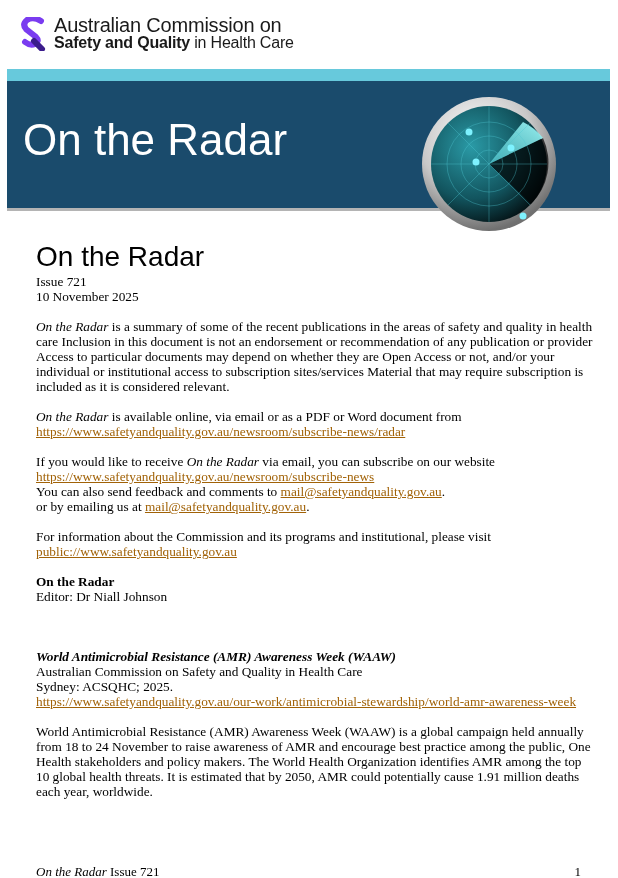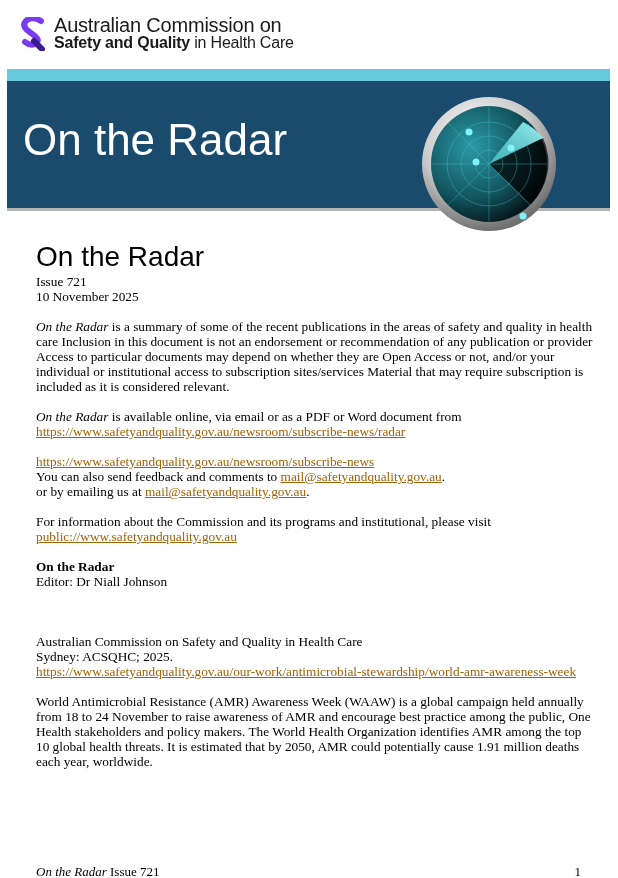--- a/index.html
+++ b/index.html
@@ -90,35 +90,37 @@
   <p>10 November 2025</p>
   <div class="gap"></div>
 
   <p><i>On the Radar</i><span> is a summary of some of the recent publications in the areas of safety and quality in health care Inclusion in this document is not an endorsement or recommendation of any publication or provider Access to particular documents may depend on whether they are Open Access or not, and/or your individual or institutional access to subscription sites/services Material that may require subscription is included as it is considered relevant.</span></p>
   <div class="gap"></div>
 
   <p><i>On the Radar</i><span> is available online, via email or as a PDF or Word document from</span></p>
   <p><a class="link">https://www.safetyandquality.gov.au/newsroom/subscribe-news/radar</a></p>
   <div class="gap"></div>
 
+  <p><span>If you would like to receive </span><i>On the Radar</i><span> via email, you can subscribe on our website</span></p>
   <p><a class="link">https://www.safetyandquality.gov.au/newsroom/subscribe-news</a></p>
   <p><span>You can also send feedback and comments to </span><a class="link">mail@safetyandquality.gov.au</a><span>.</span></p>
   <p><span>or by emailing us at </span><a class="link">mail@safetyandquality.gov.au</a><span>.</span></p>
   <div class="gap"></div>
 
   <p>For information about the Commission and its programs and institutional, please visit</p>
   <p><a class="link">public://www.safetyandquality.gov.au</a></p>
   <div class="gap"></div>
 
   <p><b>On the Radar</b></p>
   <p>Editor: Dr Niall Johnson</p>
   <div class="gap"></div>
   <div class="gap"></div>
   <div class="gap"></div>
 
+  <p><b><i>World Antimicrobial Resistance (AMR) Awareness Week (WAAW)</i></b></p>
   <p>Australian Commission on Safety and Quality in Health Care</p>
   <p>Sydney: ACSQHC; 2025.</p>
   <p><a class="link">https://www.safetyandquality.gov.au/our-work/antimicrobial-stewardship/world-amr-awareness-week</a></p>
   <div class="gap"></div>
   <p>World Antimicrobial Resistance (AMR) Awareness Week (WAAW) is a global campaign held annually from 18 to 24 November to raise awareness of AMR and encourage best practice among the public, One Health stakeholders and policy makers. The World Health Organization identifies AMR among the top 10 global health threats. It is estimated that by 2050, AMR could potentially cause 1.91 million deaths each year, worldwide.</p>
 </div>
 
 <div class="footer">
   <span><i>On the Radar</i><span> Issue 721</span></span>
   <span>1</span>

